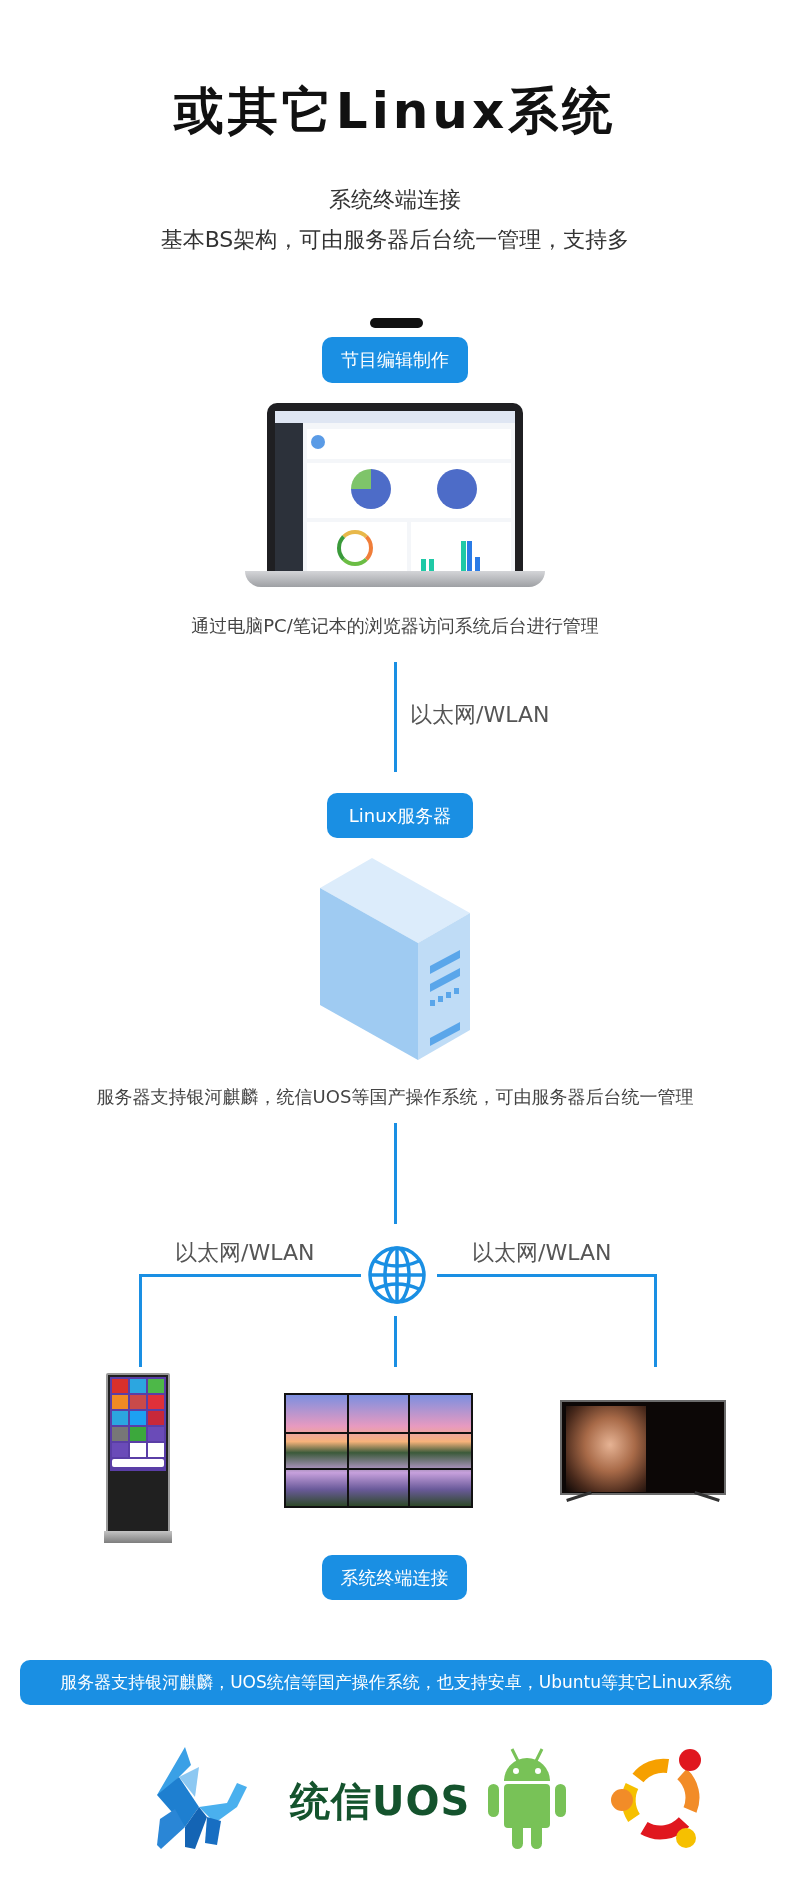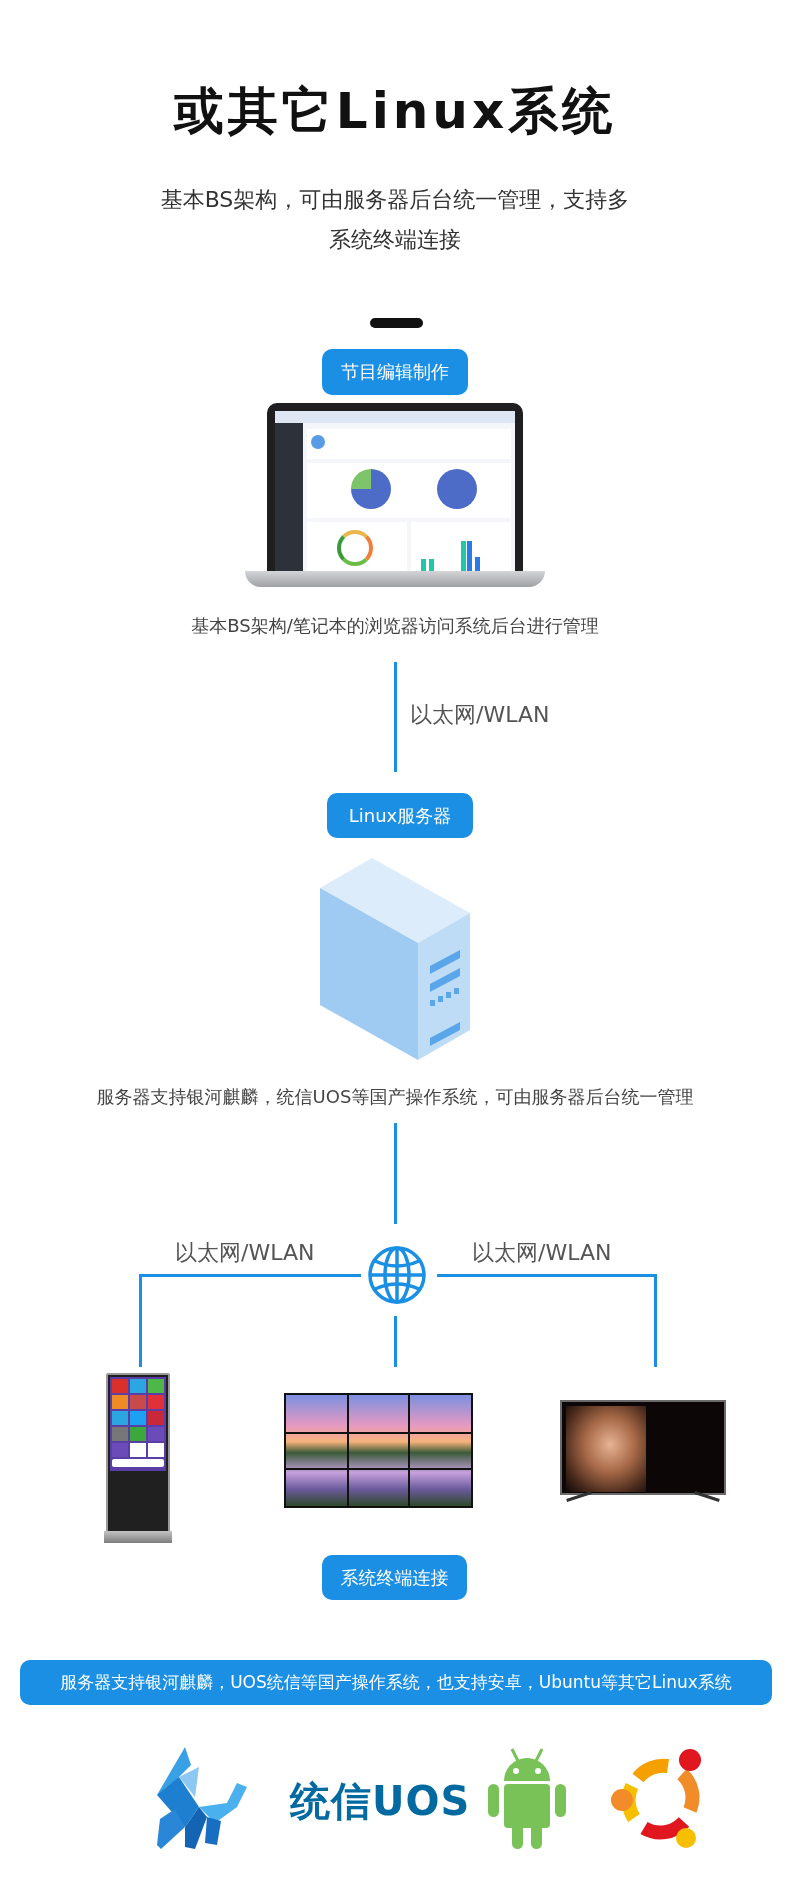--- a/index.html
+++ b/index.html
@@ -13,33 +13,33 @@
   .vline { background:#1a8fe3; width:3px; }
   .hline { background:#1a8fe3; height:3px; }
   .netlabel { color:#555; font-size:22px; }
   .laptop-screen { background:#1f1f22; border-radius:10px 10px 0 0; }
   .screen-inner { position:absolute; left:8px; top:8px; right:8px; bottom:0; background:#f4f6f9; overflow:hidden; }
   .lp-top { position:absolute; left:0; right:0; top:0; height:12px; background:#dfe6f3; }
   .lp-side { position:absolute; left:0; top:12px; width:28px; bottom:0; background:#2c313a; }
   .lp-card { position:absolute; background:#fff; }
   .laptop-base { background:linear-gradient(#d4d5d8,#9ea0a4); border-radius:0 0 18px 18px; }
   .banner { left:20px; top:1660px; width:752px; height:45px; border-radius:10px; background:#1a8fe3; color:#fff; font-size:17px; display:flex; align-items:center; justify-content:center; white-space:nowrap; }
-  .uos-text { color:#0369a1; font-size:40px; font-weight:bold; letter-spacing:1px; }
+  .uos-text { color:#14532d; font-size:40px; font-weight:bold; letter-spacing:1px; }
 </style>
 </head>
 <body>
 
 <div class="abs title">或其它Linux系统</div>
 <div class="abs subtitle">
+  <div>系统终端连接</div>
   <div>基本BS架构，可由服务器后台统一管理，支持多</div>
-  <div>系统终端连接</div>
 </div>
 <div class="abs divider"></div>
 
-<div class="abs pill" style="left:322px;top:337px;width:146px;height:46px;margin-top:12px;">节目编辑制作</div>
+<div class="abs pill" style="left:322px;top:337px;width:146px;height:46px;">节目编辑制作</div>
 
 <div class="abs" style="left:245px;top:403px;width:300px;height:192px;">
   <div class="abs laptop-screen" style="left:22px;top:0;width:256px;height:168px;">
     <div class="screen-inner">
       <div class="lp-top"></div>
       <div class="lp-side"></div>
       <div class="lp-card" style="left:32px;top:18px;right:4px;height:30px;">
         <div style="position:absolute;left:4px;top:6px;width:14px;height:14px;border-radius:50%;background:#5a9be6;"></div>
       </div>
       <div class="lp-card" style="left:32px;top:52px;right:4px;height:55px;">
@@ -54,21 +54,21 @@
         <div style="position:absolute;left:18px;bottom:0;width:5px;height:12px;background:#1fc9a6;"></div>
         <div style="position:absolute;left:50px;bottom:0;width:5px;height:30px;background:#1fc9a6;"></div>
         <div style="position:absolute;left:56px;bottom:0;width:5px;height:30px;background:#2a7be6;"></div>
         <div style="position:absolute;left:64px;bottom:0;width:5px;height:14px;background:#2a7be6;"></div>
       </div>
     </div>
   </div>
   <div class="abs laptop-base" style="left:0;top:168px;width:300px;height:16px;"></div>
 </div>
 
-<div class="abs caption" style="top:614px;">基本BS架构/笔记本的浏览器访问系统后台进行管理</div>
+<div class="abs caption" style="top:614px;">通过电脑PC/笔记本的浏览器访问系统后台进行管理</div>
 
 <div class="abs vline" style="left:394px;top:662px;height:110px;"></div>
 <div class="abs netlabel" style="left:410px;top:700px;">以太网/WLAN</div>
 
 <div class="abs pill" style="left:327px;top:793px;width:146px;height:45px;">Linux服务器</div>
 
 <div class="abs" style="left:320px;top:858px;width:150px;height:202px;">
   <svg width="150" height="202" viewBox="0 0 150 202">
     <polygon points="0,30 52,0 150,55 98,85" fill="#dcecfb"></polygon>
     <polygon points="0,30 98,85 98,202 0,147" fill="#9fcbf2"></polygon>

